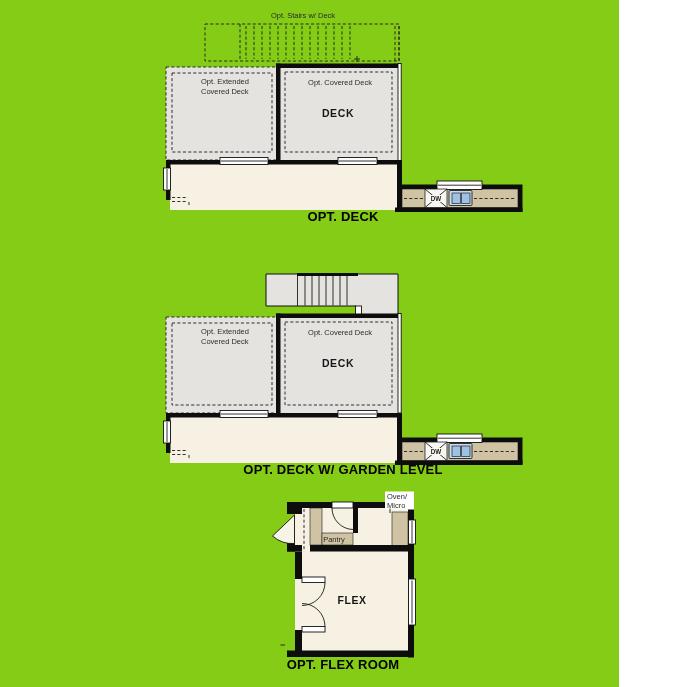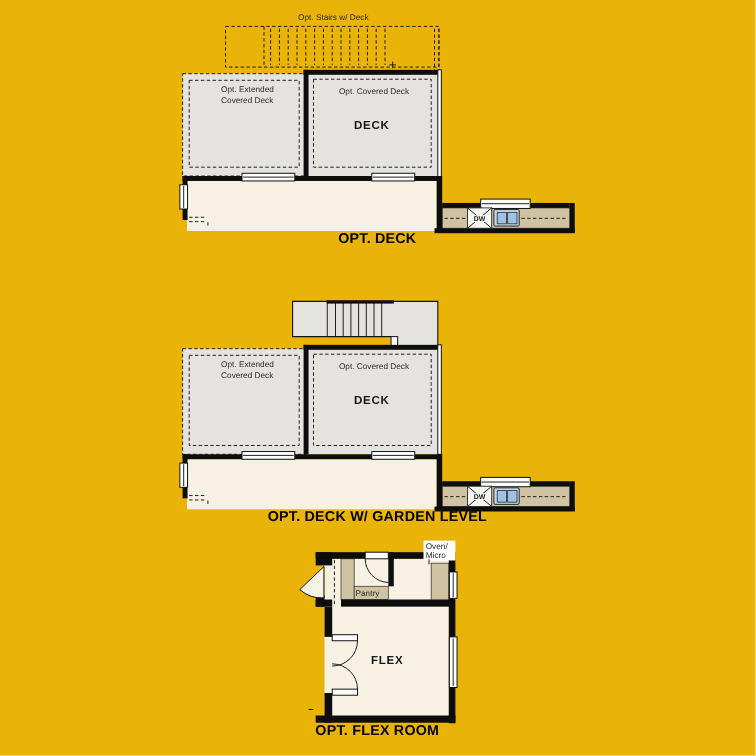--- a/index.html
+++ b/index.html
@@ -1,16 +1,16 @@
 <!DOCTYPE html>
 <html><head>
 <meta charset="utf-8">
 <style>
   html,body{margin:0;padding:0;background:#fff}
-  .sheet{position:relative;width:687px;height:687px;background:#eab308;font-family:"Liberation Sans",sans-serif;overflow:hidden}
+  .sheet{position:relative;width:619px;height:687px;background:#84cc16;font-family:"Liberation Sans",sans-serif;overflow:hidden}
   svg{display:block}
   .wall{fill:#0d0d0d}
   .deck{fill:#e4e3df}
   .cream{fill:#f7f1e3}
   .counter{fill:#cfc3a3;stroke:#2b2b2b;stroke-width:.7}
   .tan{fill:#cfc3a3;stroke:#3a382f;stroke-width:.7}
   .dash{fill:none;stroke:#1c1c1c;stroke-width:.9;stroke-dasharray:3.1 2.2}
   .thin{stroke:#1c1c1c;stroke-width:.9;fill:none}
   .win{fill:#ffffff;stroke:#111;stroke-width:.9}
   .leaf{fill:#ffffff;stroke:#111;stroke-width:.9}

